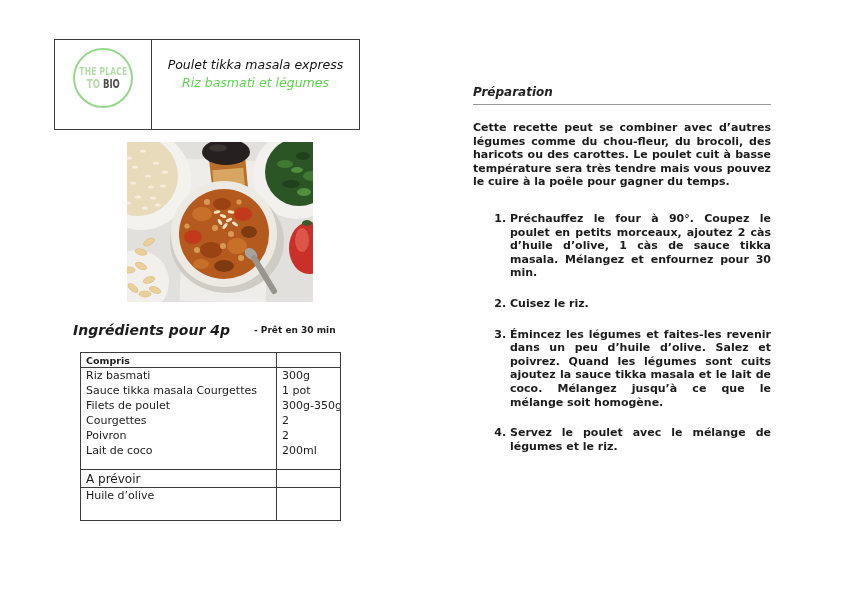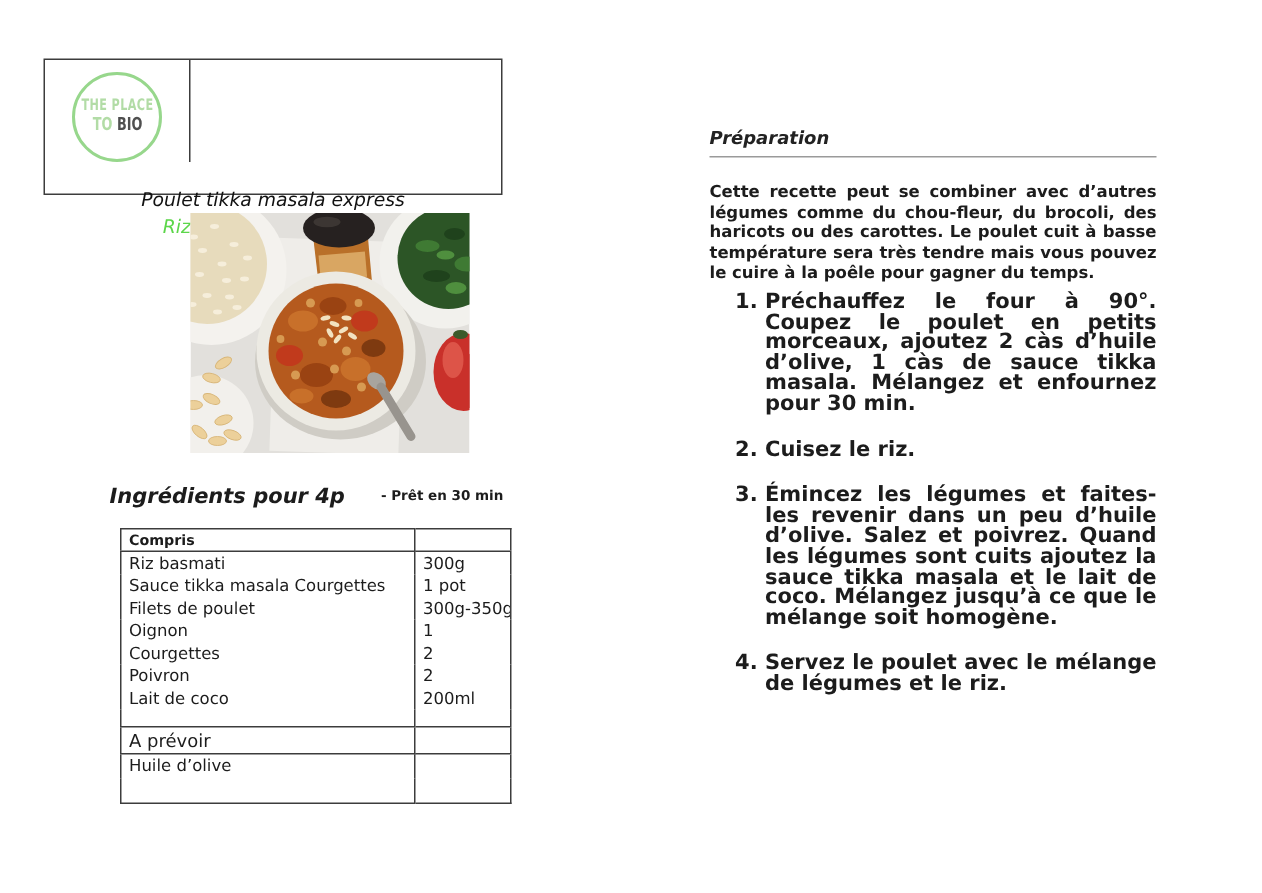--- a/index.html
+++ b/index.html
@@ -12,22 +12,22 @@
   html,body{background:#ffffff;}
   body{
     width:841px;height:595px;position:relative;overflow:hidden;
     font-family:"DejaVu Sans","Liberation Sans",sans-serif;
     color:#1c1c1c;
   }
   .page{position:absolute;inset:0;background:#fff;}
 
   
   .header-box{
-    position:absolute;left:29px;top:39px;width:306px;height:91px;
-    border:1px solid var(--border-dark);display:flex;background:#fff;flex-direction:column;
+    position:absolute;left:54px;top:39px;width:306px;height:91px;
+    border:1px solid var(--border-dark);display:flex;background:#fff;
   }
   .logo-cell{
     width:97px;border-right:1px solid var(--border-dark);
     display:flex;justify-content:center;align-items:flex-start;padding-top:8px;
   }
   .logo-circle{
     width:60px;height:60px;border:2px solid var(--logo-green);border-radius:50%;
     display:flex;flex-direction:column;justify-content:center;align-items:center;
     line-height:1.05;
   }
@@ -81,21 +81,21 @@
   
   .prep-col{position:absolute;left:473px;top:85px;width:298px;font-weight:bold;}
   .prep-heading{
     font-style:italic;font-size:12px;color:#222;
     padding-bottom:5px;border-bottom:1px solid var(--line-gray);
   }
   .prep-intro{
     margin-top:16px;font-size:11px;line-height:13.6px;text-align:justify;
   }
   .prep-steps{
-    margin-top:6px;padding-left:37px;font-size:14px;line-height:13.6px;
+    margin-top:23px;padding-left:37px;font-size:11px;line-height:13.6px;
   }
   .prep-steps li{margin-bottom:17px;text-align:justify;}
   .prep-steps li:last-child{margin-bottom:0;}
 </style>
 </head>
 <body>
 
 <div class="page">
 
   <div class="header-box">
@@ -225,24 +225,20 @@
       </tr>
       <tr class="row-ing">
         <td>Sauce tikka masala Courgettes</td>
         <td>1 pot</td>
       </tr>
       <tr class="row-ing">
         <td>Filets de poulet</td>
         <td>300g-350g</td>
       </tr>
       <tr class="row-ing">
-        <td>Oignon</td>
-        <td>1</td>
-      </tr>
-      <tr class="row-ing">
         <td>Courgettes</td>
         <td>2</td>
       </tr>
       <tr class="row-ing">
         <td>Poivron</td>
         <td>2</td>
       </tr>
       <tr class="row-ing">
         <td>Lait de coco</td>
         <td>200ml</td>

